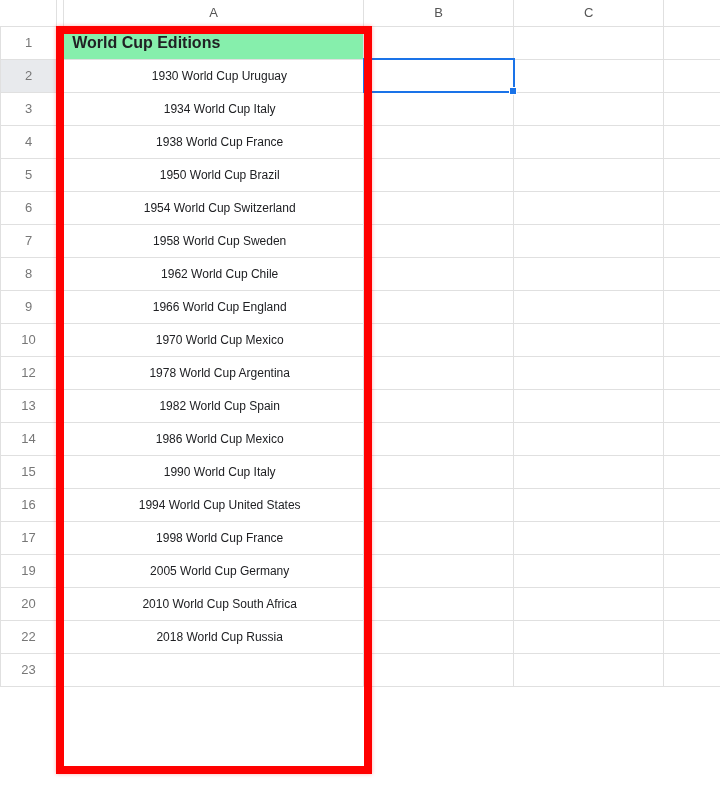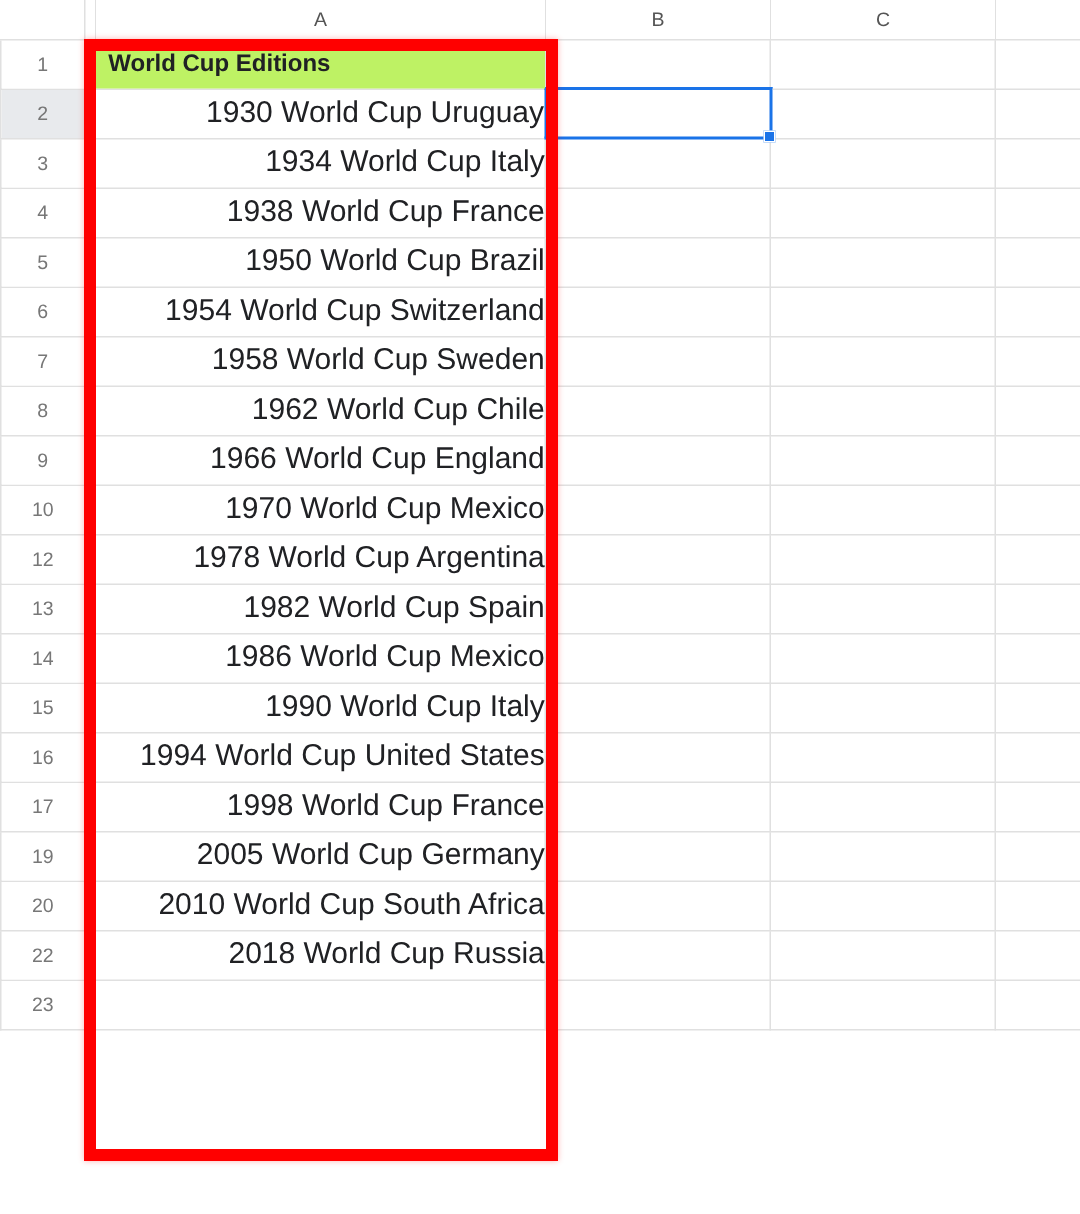--- a/index.html
+++ b/index.html
@@ -63,26 +63,26 @@
     }
     .col-c {
       width: 150px;
       min-width: 150px;
     }
     .data-row .cell {
       height: 33px;
     }
     .data-cell {
       padding-left: 12px;
-      font-size: 20px;
+      font-size: 12px;
       color: #202124;
-      text-align: right;
+      text-align: center;
     }
     .header-cell {
-      background: #bef264;
+      background: #86efac;
       font-weight: bold;
       padding-left: 8px;
       font-size: 16px;
       color: #202124;
     }
     .highlight-box {
       position: absolute;
       border: 8px solid #ff0000;
       pointer-events: none;
       z-index: 10;

